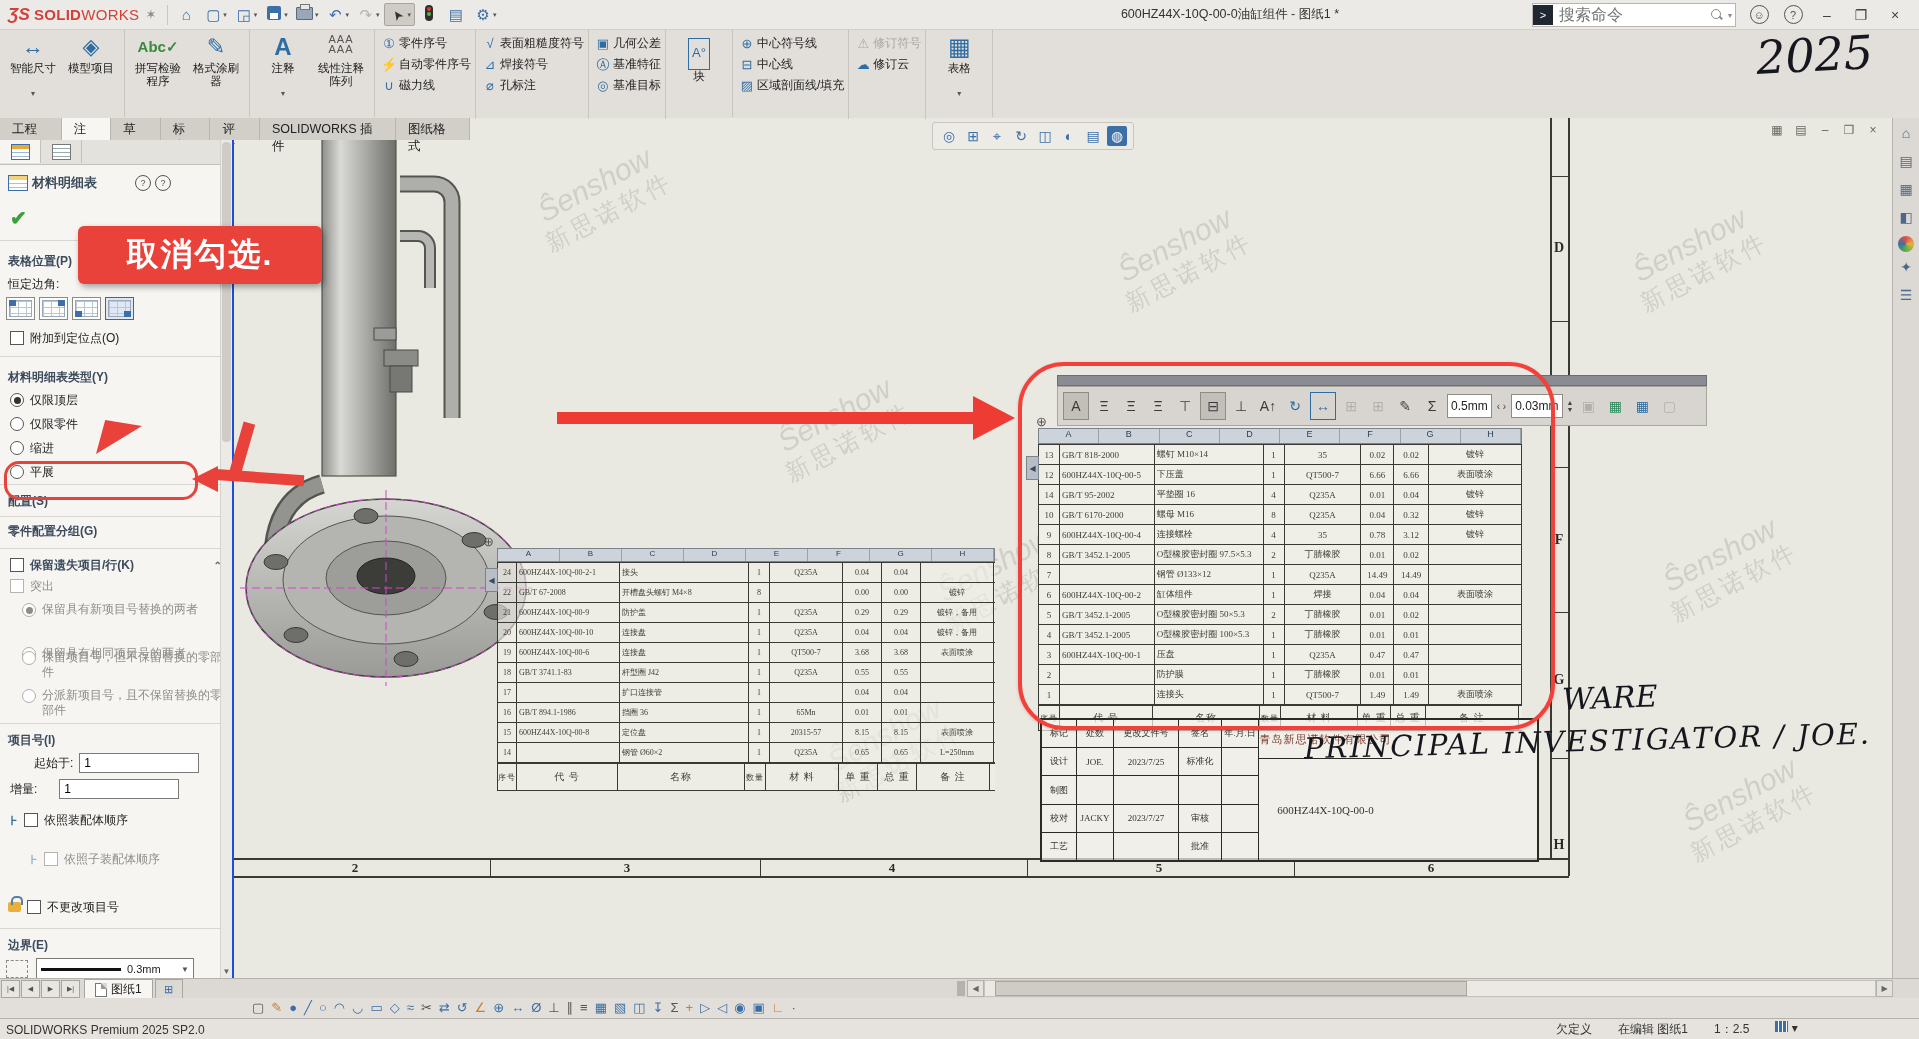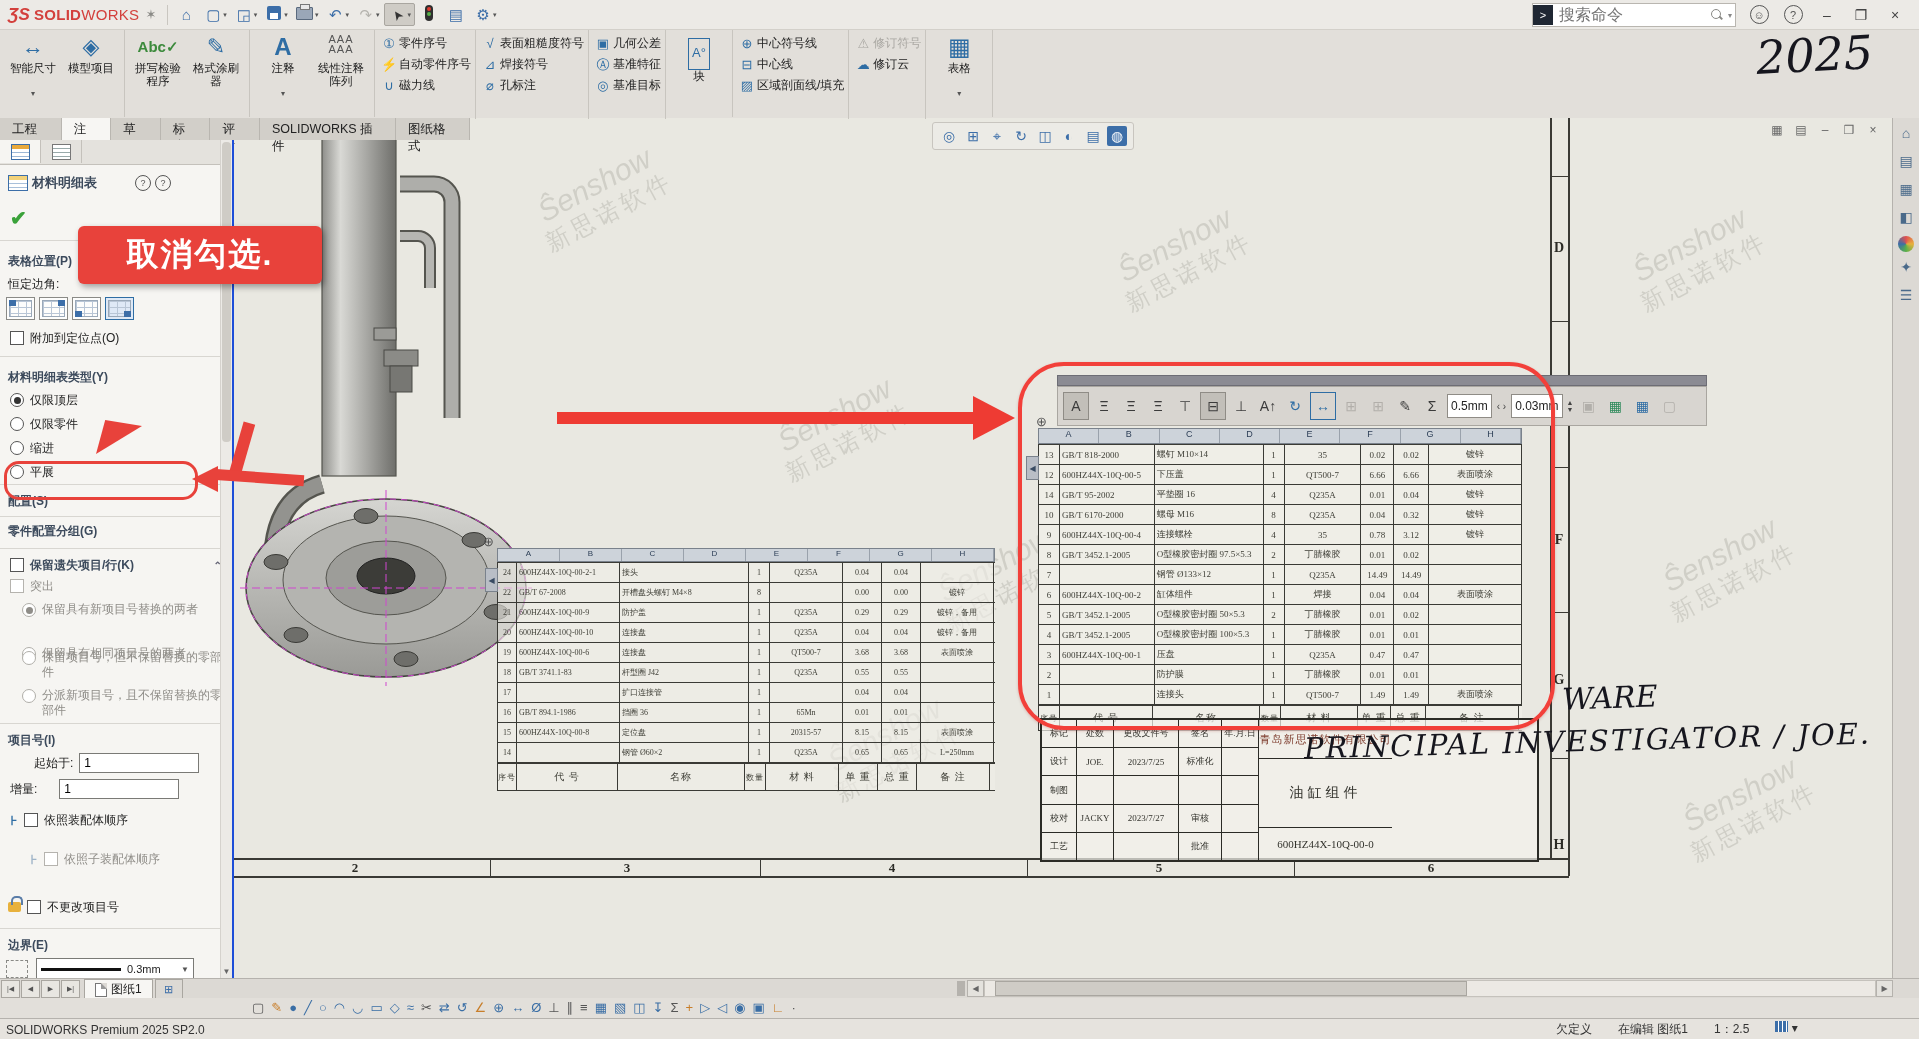--- a/index.html
+++ b/index.html
@@ -300,20 +300,21 @@
       <div class="qbtn">
         <span class="qg">▤</span>
         <span class="qcaret"></span>
       </div>
 
       <div class="qbtn">
         <span class="qg">⚙</span>
         <span class="qcaret">▾</span>
       </div>
     </div>
+  <div id="win-title">600HZ44X-10Q-00-0油缸组件 - 图纸1 *</div>
   <div id="searchbox">
     <span class="sico">&gt;</span>
     <input placeholder="搜索命令" style="">
     <span class="mag"></span>
     <span class="sb-caret">▾</span>
   </div>
   <div class="winctl" style="left:1742px">
     <span class="wcic"><span class="circ-ic">☺</span></span>
     <span class="wcic"><span class="circ-ic">?</span></span>
     <span class="wcic">–</span>
@@ -973,21 +974,20 @@
         <div class="tb-lrow">
           <span style="width:34px">工艺</span>
           <span style="width:36px"></span>
           <span style="width:64px"></span>
           <span style="width:42px">批准</span>
           <span style="flex:1"></span>
         </div>
       </div>
     <div class="tb-right">
       <div class="tb-comp">青岛新思诺软件有限公司</div>
-      <div class="tb-name">油缸组件</div>
       <div class="tb-no">600HZ44X-10Q-00-0</div>
     </div>
   </div>
 
   <div class="redcircle"></div>
   <div class="bigarrow-shaft"></div>
   <div class="bigarrow-head"></div>
 
   <div class="hand" id="hw-word">WARE</div>
   <div class="hand" id="hw-line">PRINCIPAL INVESTIGATOR / JOE.</div>

